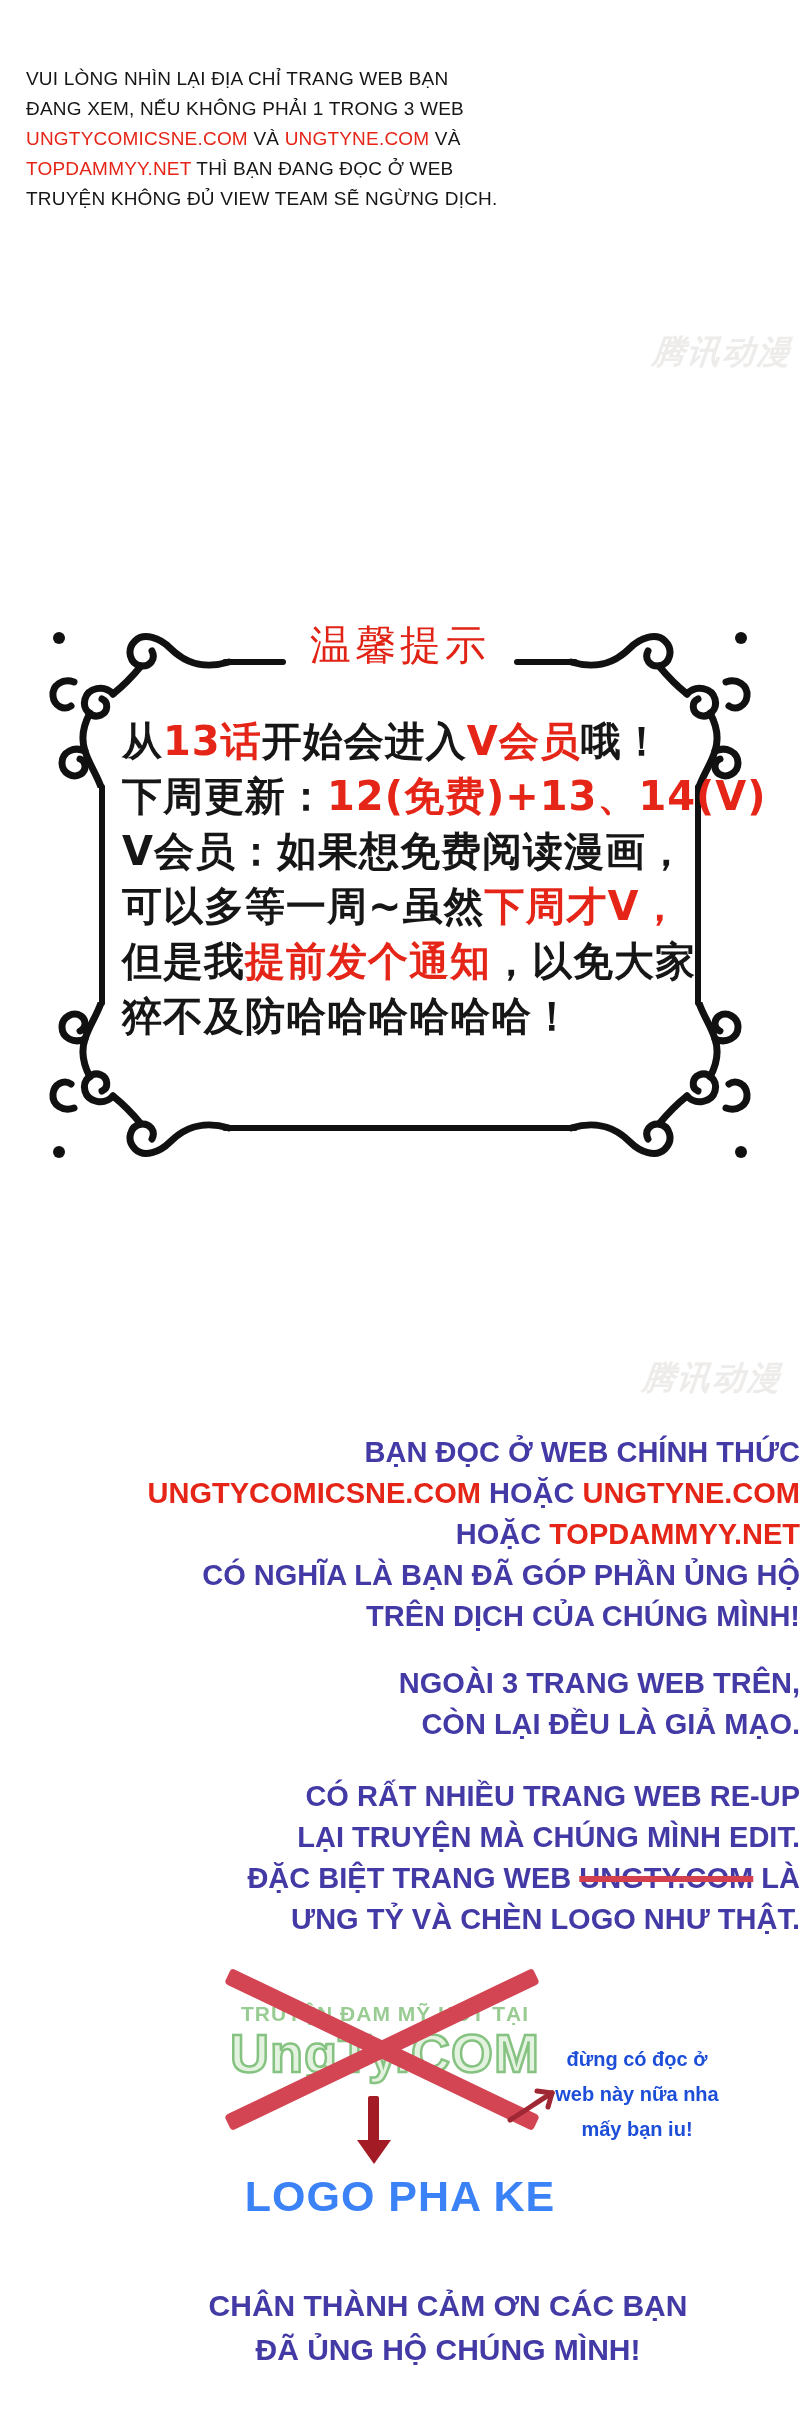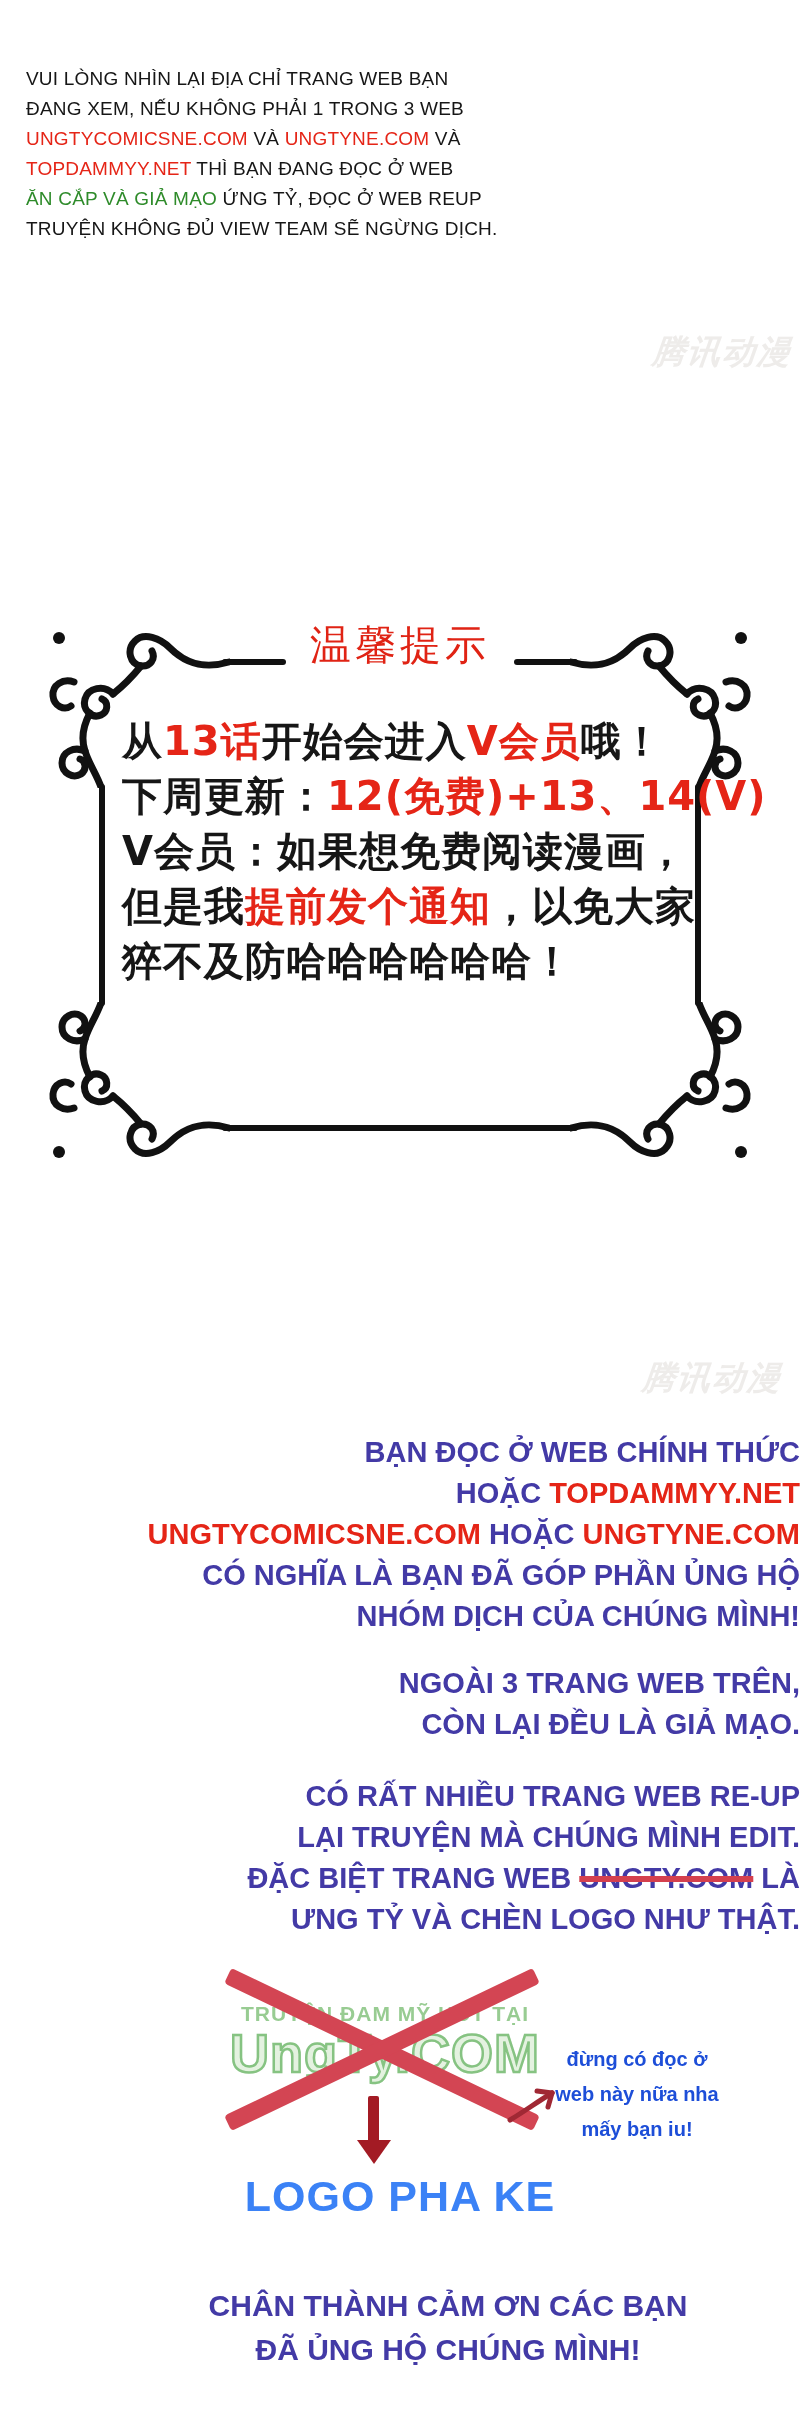--- a/index.html
+++ b/index.html
@@ -93,21 +93,20 @@
 </head>
 <body>
 
 <div class="canvas">
 
   <div class="top-warning">
       <div class="segline"><span class="c-black">VUI LÒNG NHÌN LẠI ĐỊA CHỈ TRANG WEB BẠN</span></div>
       <div class="segline"><span class="c-black">ĐANG XEM, NẾU KHÔNG PHẢI 1 TRONG 3 WEB</span></div>
       <div class="segline"><span class="c-red">UNGTYCOMICSNE.COM</span><span class="c-black"> VÀ </span><span class="c-red">UNGTYNE.COM</span><span class="c-black"> VÀ</span></div>
       <div class="segline"><span class="c-red">TOPDAMMYY.NET</span><span class="c-black"> THÌ BẠN ĐANG ĐỌC Ở WEB</span></div>
-      <div class="segline"><span class="c-green">ĂN CẮP VÀ GIẢ MẠO</span><span class="c-black"> ỨNG TỶ, ĐỌC Ở WEB REUP</span></div>
       <div class="segline"><span class="c-black">TRUYỆN KHÔNG ĐỦ VIEW TEAM SẼ NGỪNG DỊCH.</span></div>
     </div>
 
   <div class="watermark wm1">腾讯动漫</div>
 
   <div class="frame">
     <svg width="0" height="0" style="position:absolute">
       <defs>
         <symbol id="corner" viewBox="0 0 190 190">
           <g fill="none" stroke="#111" stroke-width="7" stroke-linecap="round">
@@ -137,33 +136,34 @@
     <div class="v-border v-left"></div>
     <div class="v-border v-right"></div>
     <div class="h-line h-tl"></div>
     <div class="h-line h-tr"></div>
     <div class="h-line h-bottom"></div>
     <div class="box-title">温馨提示</div>
     <div class="notice-text">
         <div class="segline"><span class="c-black">从</span><span class="c-red">13话</span><span class="c-black">开始会进入</span><span class="c-red">V会员</span><span class="c-black">哦！</span></div>
         <div class="segline"><span class="c-black">下周更新：</span><span class="c-red">12(免费)+13、14(V)</span></div>
         <div class="segline"><span class="c-black">V会员：如果想免费阅读漫画，</span></div>
+        <div class="segline"><span class="c-black">可以多等一周~虽然</span><span class="c-red">下周才V，</span></div>
         <div class="segline"><span class="c-black">但是我</span><span class="c-red">提前发个通知</span><span class="c-black">，以免大家</span></div>
         <div class="segline"><span class="c-black">猝不及防哈哈哈哈哈哈！</span></div>
       </div>
   </div>
 
   <div class="watermark wm2">腾讯动漫</div>
 
   <div class="vn-block vn1">
       <div class="segline"><span class="c-navy">BẠN ĐỌC Ở WEB CHÍNH THỨC</span></div>
+      <div class="segline"><span class="c-red">UNGTYCOMICSNE.COM</span><span class="c-navy"> HOẶC </span><span class="c-red">UNGTYNE.COM</span></div>
       <div class="segline"><span class="c-navy">HOẶC </span><span class="c-red">TOPDAMMYY.NET</span></div>
-      <div class="segline"><span class="c-red">UNGTYCOMICSNE.COM</span><span class="c-navy"> HOẶC </span><span class="c-red">UNGTYNE.COM</span></div>
       <div class="segline"><span class="c-navy">CÓ NGHĨA LÀ BẠN ĐÃ GÓP PHẦN ỦNG HỘ</span></div>
-      <div class="segline"><span class="c-navy">NHÓM DỊCH CỦA CHÚNG MÌNH!</span></div>
+      <div class="segline"><span class="c-navy">TRÊN DỊCH CỦA CHÚNG MÌNH!</span></div>
     </div>
   <div class="vn-block vn2">
       <div class="segline"><span class="c-navy">NGOÀI 3 TRANG WEB TRÊN,</span></div>
       <div class="segline"><span class="c-navy">CÒN LẠI ĐỀU LÀ GIẢ MẠO.</span></div>
     </div>
   <div class="vn-block vn3">
       <div class="segline"><span class="c-navy">CÓ RẤT NHIỀU TRANG WEB RE-UP</span></div>
       <div class="segline"><span class="c-navy">LẠI TRUYỆN MÀ CHÚNG MÌNH EDIT.</span></div>
       <div class="segline"><span class="c-navy">ĐẶC BIỆT TRANG WEB </span><span class="c-navy strike">UNGTY.COM</span><span class="c-navy"> LÀ</span></div>
       <div class="segline"><span class="c-navy">ƯNG TỶ VÀ CHÈN LOGO NHƯ THẬT.</span></div>

